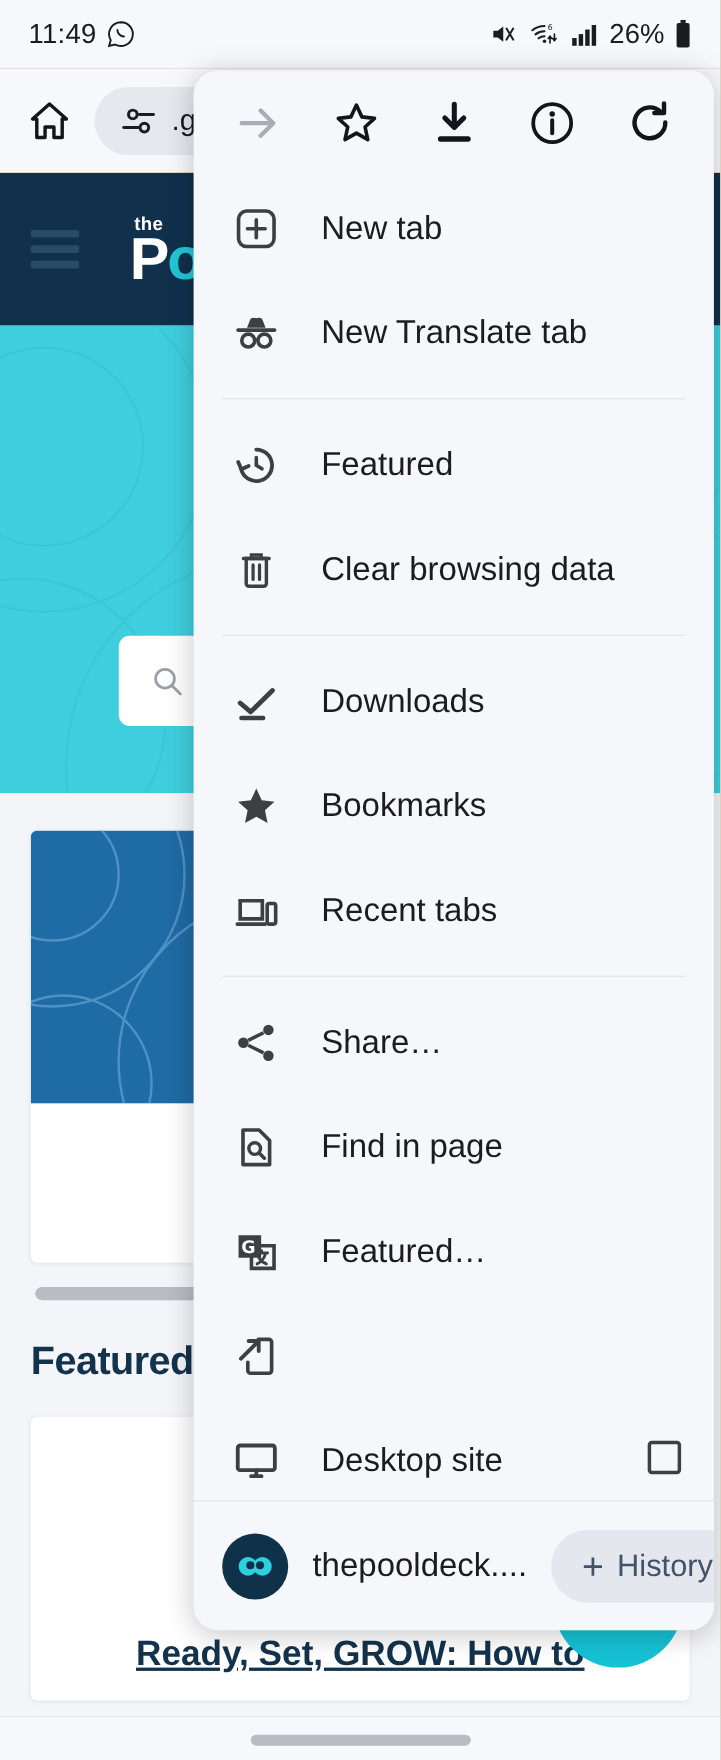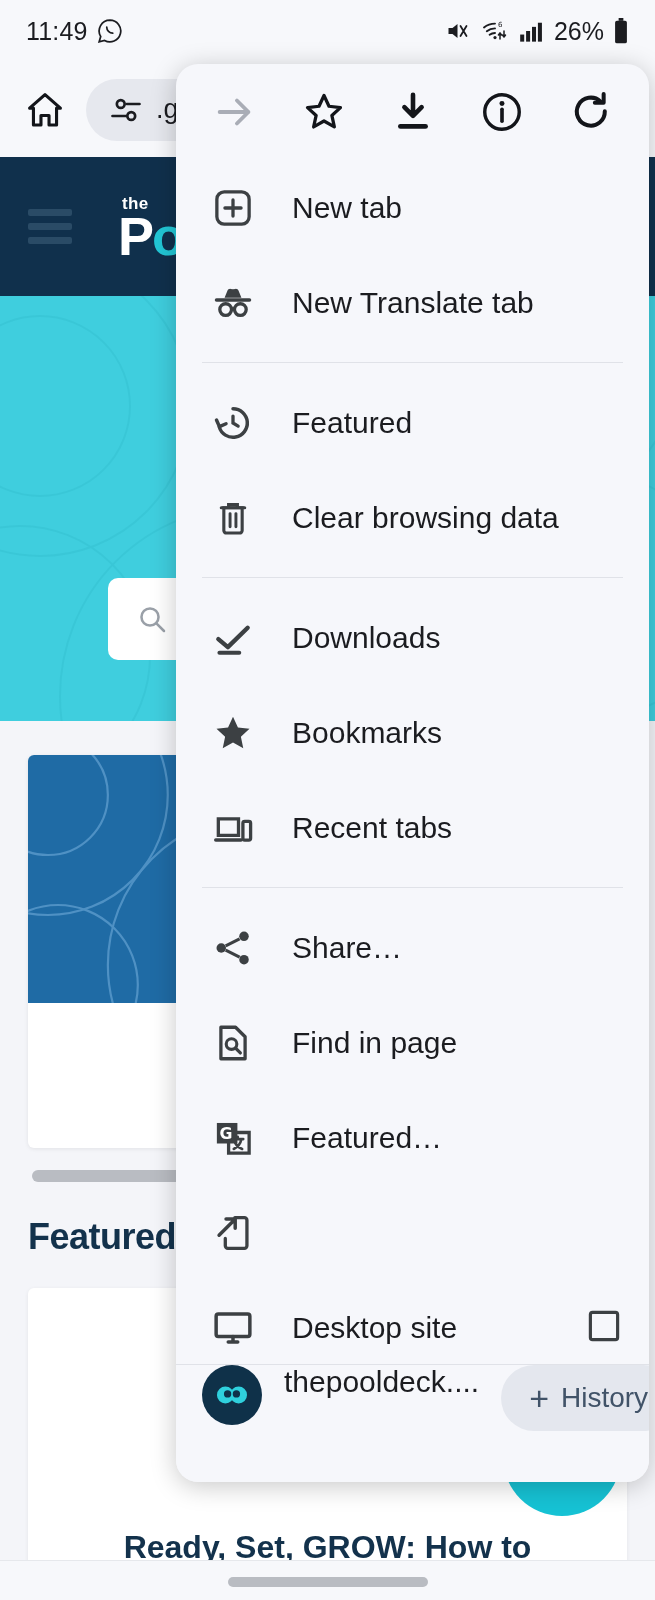--- a/index.html
+++ b/index.html
@@ -68,21 +68,21 @@
   .news-card{ background:#fff; border-radius:6px; overflow:hidden; box-shadow:0 1px 4px rgba(0,0,0,.08); }
   .news-img{ height:248px; background:#1f6ba5; position:relative; overflow:hidden; }
   .news-body{ padding:34px 30px 30px; text-align:center; }
   .news-body p{ font-size:28px; color:#1b2732; line-height:1.45; white-space:nowrap; }
   .card-scroll{ height:12px; background:#b9bcc2; margin:22px 4px 0; border-radius:6px; }
 
   .feat-title{ padding:34px 28px 0; font-size:36px; font-weight:800; color:#13324c; letter-spacing:-.5px; white-space:nowrap; }
   .webinar-card{ margin:30px 28px 0; background:#fff; border-radius:6px; padding:36px 30px 24px; text-align:center; box-shadow:0 1px 4px rgba(0,0,0,.07); }
   .badge{ display:inline-block; background:#25c3d3; color:#fff; font-size:26px; font-weight:700; letter-spacing:1.4px; padding:9px 22px; border-radius:8px; }
   .wdate{ margin-top:12px; font-size:31px; font-weight:700; color:#2fc3d2; white-space:nowrap; }
-  .wtitle{ margin-top:108px; font-size:32px; font-weight:800; color:#13324c; white-space:nowrap; }
+  .wtitle{ margin-top:64px; font-size:32px; font-weight:800; color:#13324c; white-space:nowrap;text-decoration:underline; }
 
   .fab{ position:absolute; right:34px; bottom:84px; width:118px; height:118px; border-radius:50%; background:#16c2d4; }
 
   
   .menu{
     position:absolute; left:176px; top:64px; width:473px;
     background:#f6f7fb; border-radius:22px; z-index:10;
     box-shadow:0 4px 26px rgba(0,0,0,.22); overflow:hidden;
     display:flex; flex-direction:column; height:1418px;
   }
@@ -94,21 +94,21 @@
   .menu-list{ flex:1; overflow:hidden; position:relative; }
   .mi{
     display:flex; align-items:center; gap:0; height:95px; padding:0 26px; position:relative;
   }
   .mi .mi-ico{ width:62px; display:flex; align-items:center; justify-content:center; flex:none; }
   .mi .mi-label{ font-size:30px; color:#1b1c20; margin-left:28px; white-space:nowrap; }
   .mi .mi-check{ margin-left:auto; }
   .sep{ height:1px; background:#e0e2e8; margin:12px 26px; }
   .menu-foot{
     flex:none; height:118px; border-top:1px solid #e0e2e8;
-    display:flex; padding:0 26px; gap:22px; background:#f6f7fb;
+    display:flex; align-items:center; padding:0 26px; gap:22px; background:#f6f7fb;
   }
   .site-avatar{ width:60px; height:60px; border-radius:50%; background:#0f3149; display:flex; align-items:center; justify-content:center; flex:none; }
   .site-name{ font-size:30px; color:#1b1c20; white-space:nowrap; }
   .follow-btn{
     margin-left:auto; height:66px; background:#e4e7ee; border-radius:33px;
     display:flex; align-items:center; gap:12px; padding:0 28px; flex:none;
   }
   .follow-btn .fl-label{ font-size:28px; color:#415368; }
   .follow-plus{ font-size:34px; color:#415368; line-height:1; }
 

